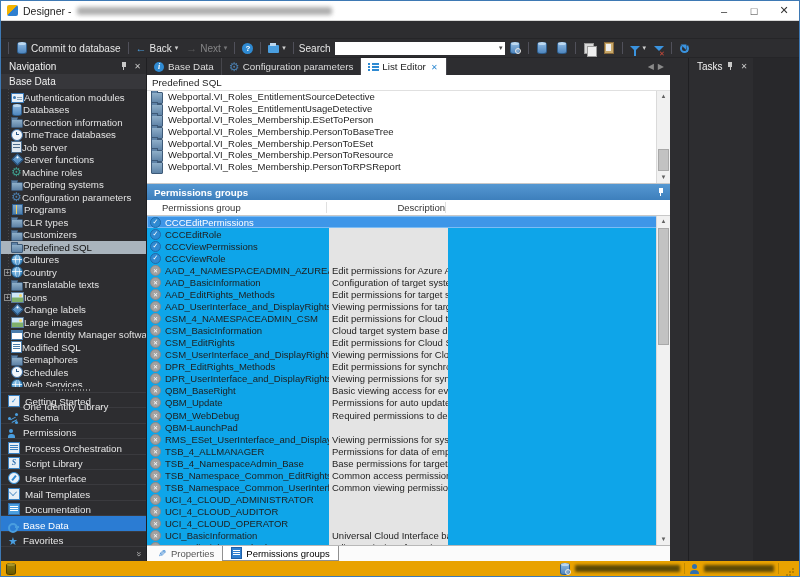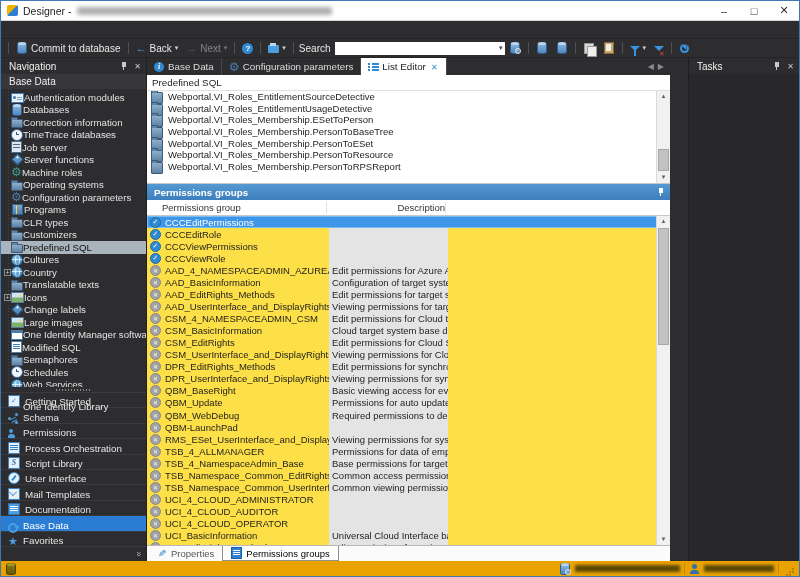--- a/index.html
+++ b/index.html
@@ -153,37 +153,37 @@
   .vs-arrow{position:absolute;left:0;right:0;height:11px;color:#606060;font-size:6px;text-align:center;line-height:11px;}
   .vs-thumb{position:absolute;left:1px;right:1px;background:#C2C2C2;border:1px solid #A8A8A8;}
   
   .permheader{height:16px;flex:none;background:linear-gradient(#5598D2,#3D7FBC);display:flex;align-items:center;padding:0 5px 0 7px;color:#fff;font-size:9.8px;font-weight:bold;}
   .permheader .spacer{flex:1;}
   .permheader .ic{color:#fff;width:8px;}
   .colheader{height:15px;flex:none;background:#fff;display:flex;font-size:9.5px;color:#333;border-bottom:1px solid #C8C8C8;align-items:center;}
   .colheader .c1{width:180px;padding-left:15px;box-sizing:border-box;border-right:1px solid #E0E0E0;}
   .colheader .c2{width:119px;padding-left:3px;box-sizing:border-box;border-right:1px solid #E0E0E0;text-align:right;}
   .colheader .cfill{flex:1;}
-  .ptable{flex:1;position:relative;background:#fde047;overflow:hidden;}
+  .ptable{flex:1;position:relative;background:#0ea5e9;overflow:hidden;}
   .prows{position:absolute;left:0;top:0;right:13px;bottom:0;overflow:hidden;}
   .prow{display:flex;align-items:center;height:12.07px;font-size:9.5px;color:#1E1E1E;white-space:nowrap;}
   .prow .ic{margin:0 4px 0 3px;}
   .pname{width:164px;overflow:hidden;flex:none;}
   .pdesc{width:119px;flex:none;background:#E4E4E4;align-self:stretch;display:flex;align-items:center;padding-left:3px;box-sizing:border-box;overflow:hidden;}
   .pfill{flex:1;align-self:stretch;}
   .prow.selected{background:#3E96E8;color:#fff;outline:1px solid #7CBCF4;outline-offset:-1px;}
   .prow.selected .pdesc{background:transparent;}
   
   .bottomtabs{height:15px;flex:none;background:#FBFBFB;border-top:1px solid #B8B8B8;display:flex;align-items:stretch;padding-left:3px;}
   .btab{display:flex;align-items:center;gap:4px;padding:0 8px;font-size:9.5px;color:#555;white-space:nowrap;}
   .btab .ic{width:9px;height:10px;}
   .btab.active{background:#fff;color:#000;border:1px solid #909090;border-top:none;}
   
   .rightgap{width:18px;flex:none;background:#2D2D30;}
-  .tasks{width:110px;flex:none;display:flex;flex-direction:column;background:#2D2D30;border-left:1px solid #1f1f22;}
+  .tasks{width:110px;flex:none;display:flex;flex-direction:row;background:#2D2D30;border-left:1px solid #1f1f22;}
   .tasks-body{flex:1;background:#28282B;}
   
   .statusbar{height:15px;flex:none;background:#E9A200;display:flex;align-items:center;padding:0 4px;gap:4px;}
   .sb-blur{background:#3A3306;opacity:.8;filter:blur(1.5px);height:7px;border-radius:1px;}
   .sb-sep{width:1px;height:11px;background:#C08A00;}
   .sb-grip{width:10px;height:10px;margin-left:2px;position:relative;}
   .sb-grip::before{content:"";position:absolute;right:1px;bottom:1px;width:2px;height:2px;background:#B88200;box-shadow:-3px 3px 0 #B88200,0 -3px 0 #B88200,-3px 0 0 #B88200,-6px 3px 0 #B88200,0 0 0 #B88200;}
 </style>
 </head>
 <body>

